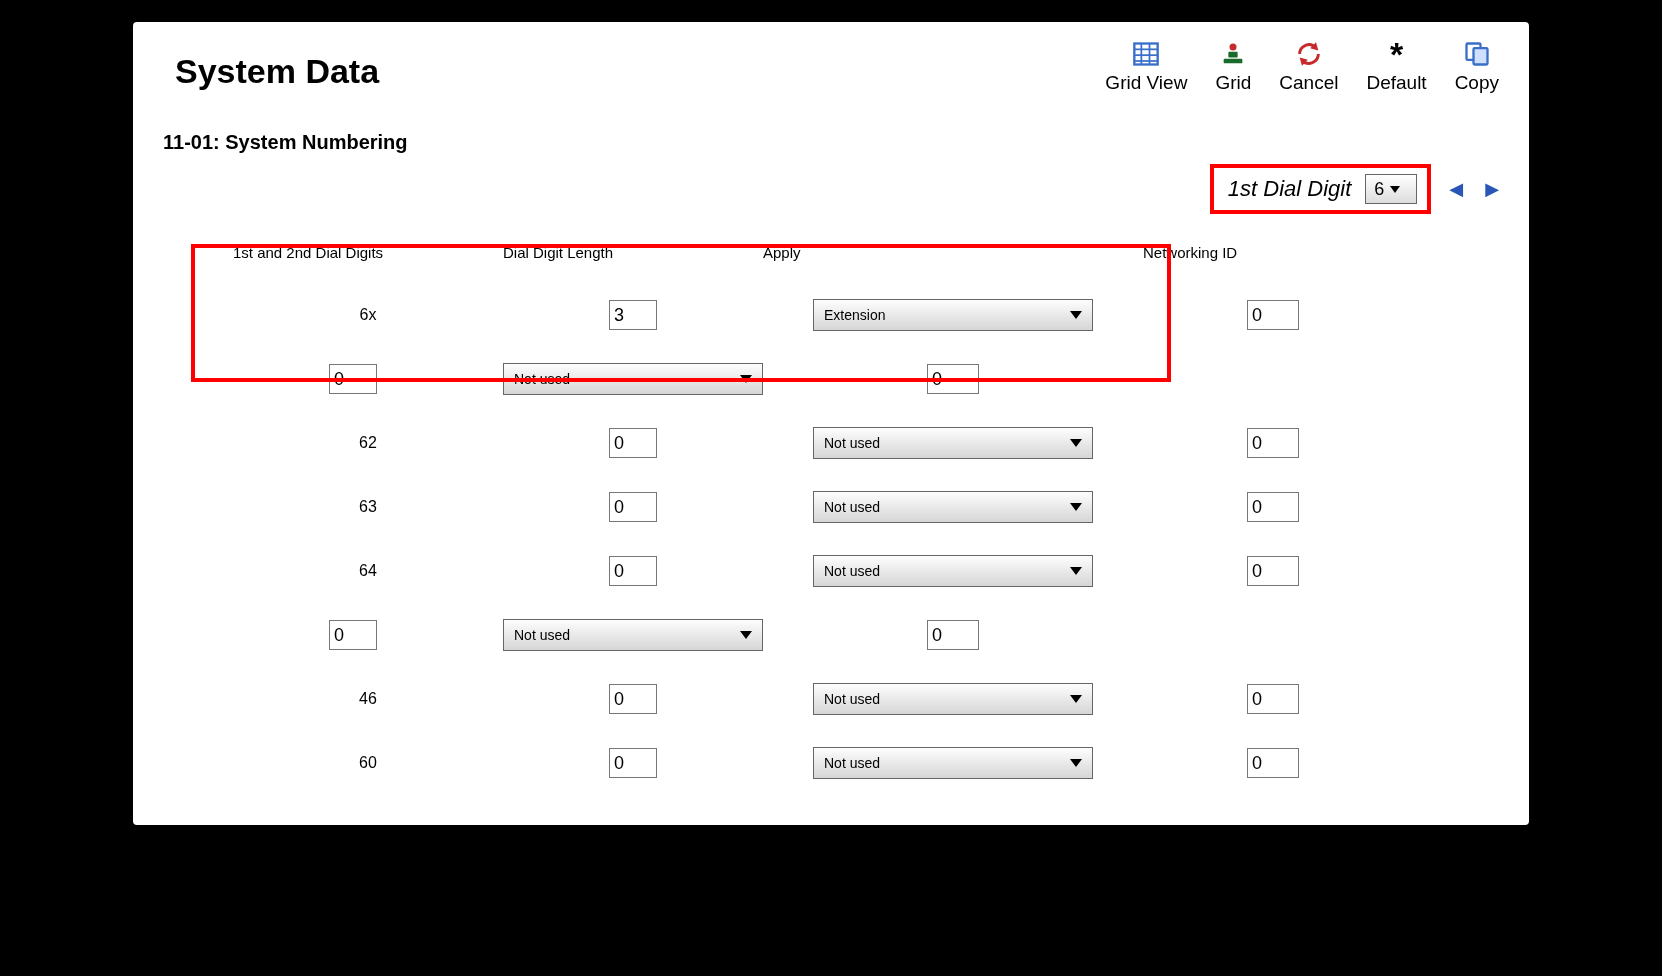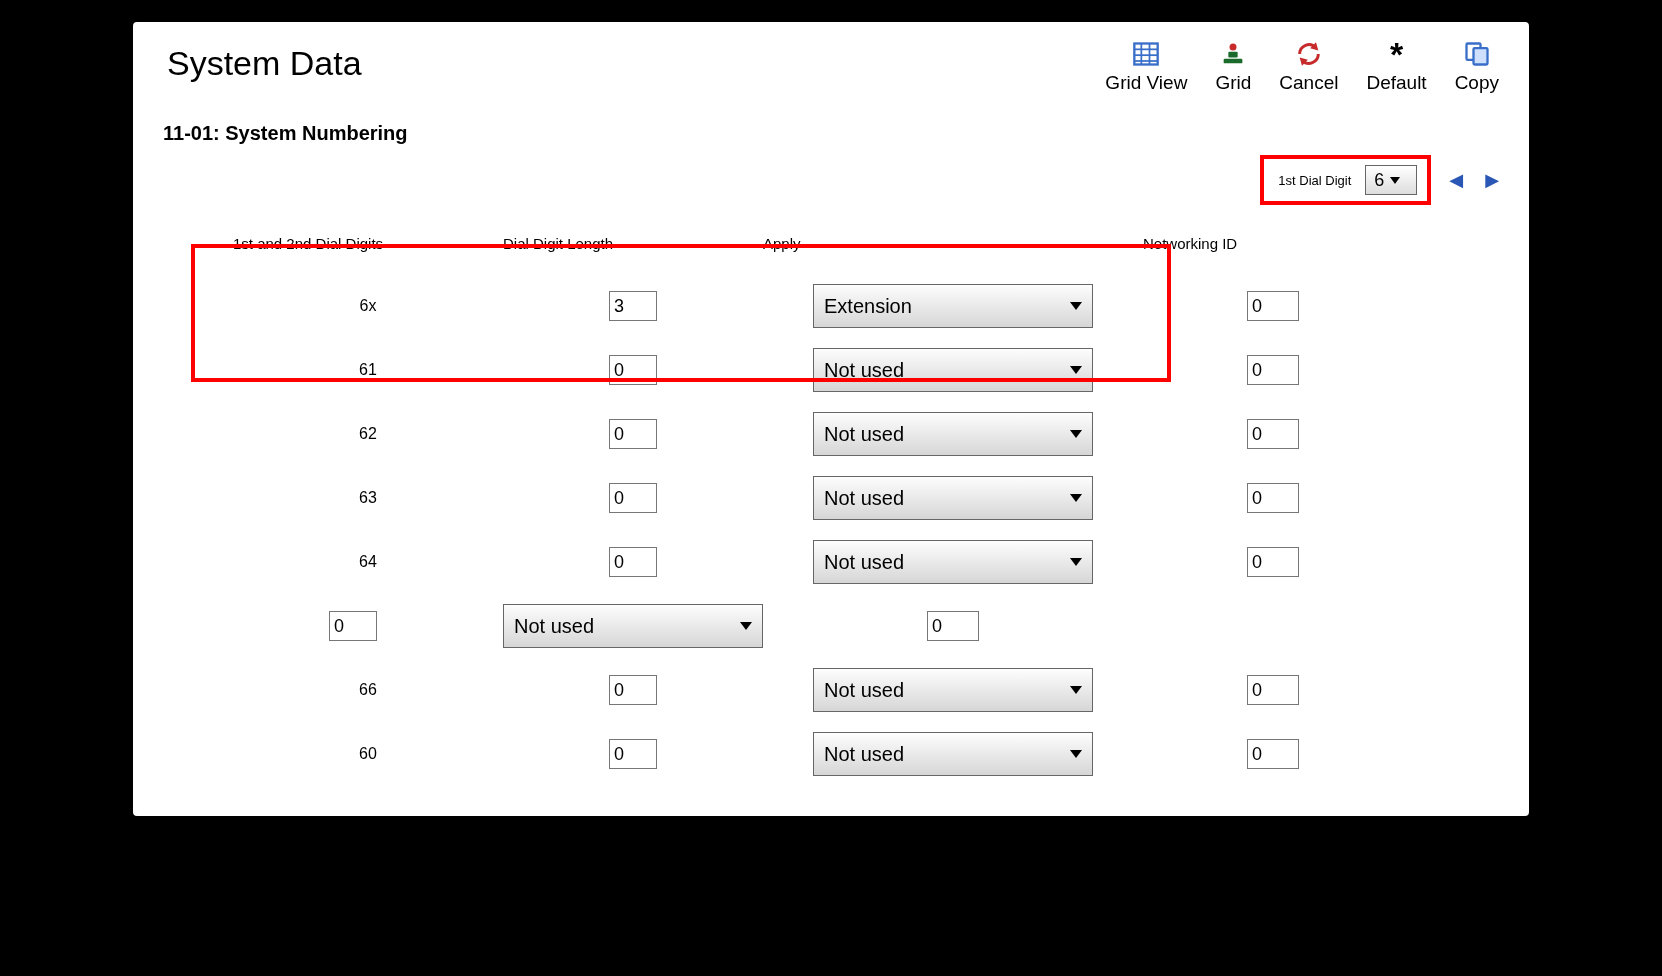--- a/index.html
+++ b/index.html
@@ -20,22 +20,22 @@
     padding: 18px 30px 30px 30px;
     position: relative;
   }
   .header {
     display: flex;
     justify-content: space-between;
     align-items: flex-start;
   }
   .page-title {
     font-size: 34px;
-    font-weight: normal;
-    margin: 4px;
+    font-weight: bold;
+    margin: 12px;
   }
   .toolbar {
     display: flex;
     gap: 28px;
     align-items: flex-start;
   }
   .tool-btn {
     display: flex;
     flex-direction: column;
     align-items: center;
@@ -65,21 +65,22 @@
     position: relative;
   }
   .dial-select-box {
     display: flex;
     align-items: center;
     gap: 14px;
     border: 4px solid #f00;
     padding: 6px 10px 6px 14px;
   }
   .dial-select-box label {
-    font-size: 13px;
+    font-size: 22px;
+    font-style: italic;
   }
   .combo {
     display: inline-flex;
     align-items: center;
     border: 1px solid #666;
     background: linear-gradient(#fff, #ddd);
     height: 30px;
     padding: 0 4px 0 8px;
     font-size: 18px;
     min-width: 52px;
@@ -143,28 +144,28 @@
     border: 1px solid #777;
     background: #fff;
     font-size: 18px;
     padding: 2px 4px;
     font-family: inherit;
   }
   .text-input.wide { width: 52px; }
 
   .select-box {
     width: 280px;
-    height: 44px;
+    height: 32px;
     border: 1px solid #666;
     background: linear-gradient(#fdfdfd, #d6d6d6);
     display: flex;
     align-items: center;
     justify-content: space-between;
     padding: 0 10px;
-    font-size: 20px;
+    font-size: 14px;
     cursor: pointer;
   }
   .select-box .tri {
     border-left: 6px solid transparent;
     border-right: 6px solid transparent;
     border-top: 8px solid #000;
   }
 
   .highlight-box-1 {
     position: absolute;
@@ -265,21 +266,20 @@
             <div class="select-box">
               <span>Extension</span>
               <span class="tri"></span>
             </div>
           </div>
           <div class="netid">
             <input class="text-input wide" value="0" style="">
           </div>
         </div>
         <div class="row">
-          <div class="digits">61</div>
           <div class="len">
             <input class="text-input" value="0" style="">
           </div>
           <div class="type">
             <div class="select-box">
               <span>Not used</span>
               <span class="tri"></span>
             </div>
           </div>
           <div class="netid">
@@ -339,21 +339,21 @@
             <div class="select-box">
               <span>Not used</span>
               <span class="tri"></span>
             </div>
           </div>
           <div class="netid">
             <input class="text-input wide" value="0" style="">
           </div>
         </div>
         <div class="row">
-          <div class="digits">66</div>
+          <div class="digits">46</div>
           <div class="len">
             <input class="text-input" value="0" style="">
           </div>
           <div class="type">
             <div class="select-box">
               <span>Not used</span>
               <span class="tri"></span>
             </div>
           </div>
           <div class="netid">

